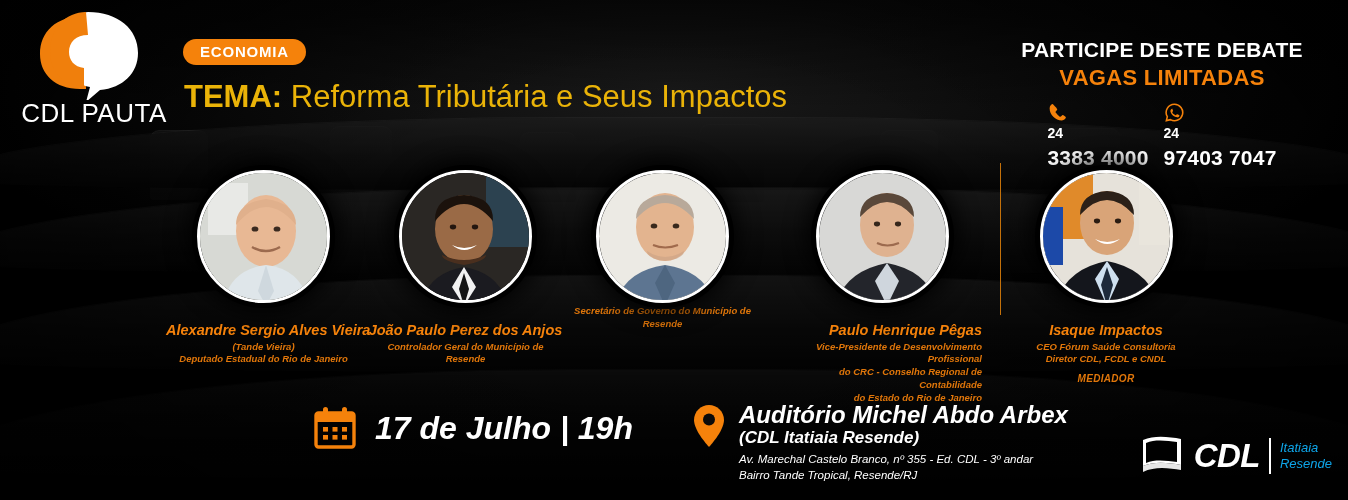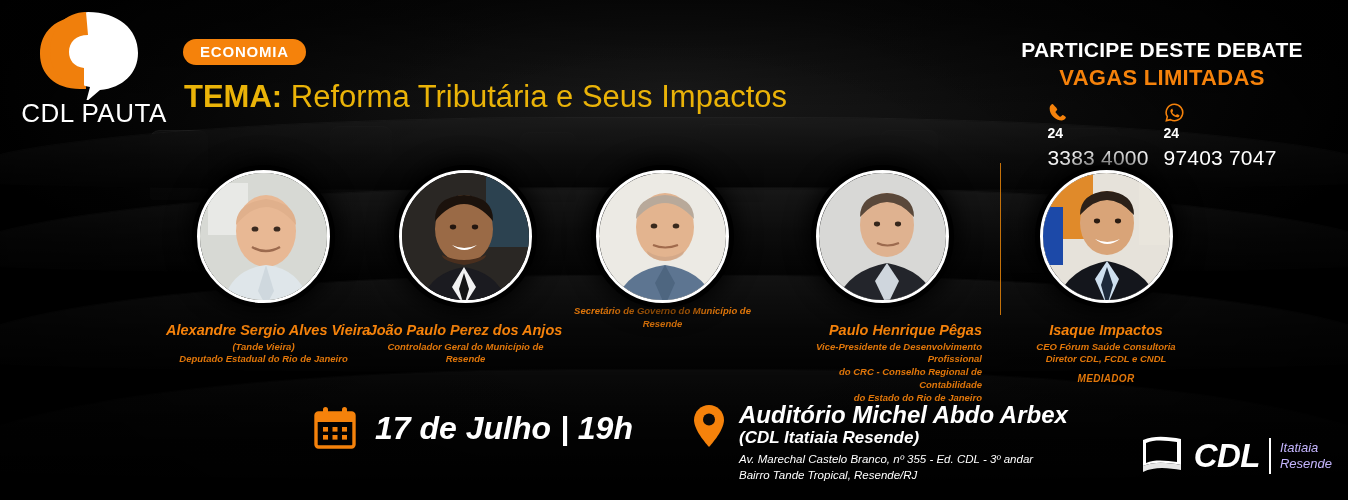--- a/index.html
+++ b/index.html
@@ -78,21 +78,21 @@
   .contact { position:absolute; right:16px; top:38px; width:340px; text-align:center; }
   .contact .l1 { color:#fff; font-size:21px; font-weight:700; letter-spacing:.2px; line-height:1.15; }
   .contact .l2 { color:#F5820B; font-size:22px; font-weight:700; letter-spacing:.3px; margin-top:3px; line-height:1.15; }
   .phones {
     margin-top:9px; display:flex; align-items:center; justify-content:center; gap:15px;
     color:#fff;
   }
   .phone-item { display:flex; align-items:baseline; gap:5px;flex-direction:column; }
   .phone-item .ic { position:relative; top:3px; width:21px; height:21px; flex:0 0 auto; }
   .phone-item .ddd { font-size:14px; font-weight:600; }
-  .phone-item .num { font-size:21px; font-weight:400; letter-spacing:.2px;text-align:right; }
+  .phone-item .num { font-size:21px; font-weight:700; letter-spacing:.2px;text-align:right; }
 
   
   .divider {
     position:absolute; left:1000px; top:163px;
     width:1px; height:152px; background:#C4710A;
   }
 
   
   .speakers { position:absolute; left:0; top:0; width:1348px; height:456px; }
   .speaker { position:absolute; text-align:center; }
@@ -126,21 +126,21 @@
   .pin-icon { width:32px; height:44px; flex:0 0 auto; margin-top:2px; }
   .venue-lines { color:#fff; }
   .v-title { font-size:24px; font-weight:700; font-style:italic; line-height:1.05; white-space:nowrap; }
   .v-sub { font-size:17px; font-weight:700; font-style:italic; line-height:1.15; margin-top:1px; }
   .v-addr { font-size:11.5px; font-style:italic; line-height:1.45; margin-top:3px; }
 
   .cdl-logo { position:absolute; right:16px; bottom:22px; display:flex; align-items:center; gap:9px; }
   .cdl-flag { width:46px; height:44px; flex:0 0 auto; }
   .cdl-word { color:#fff; font-size:33px; font-weight:700; font-style:italic; letter-spacing:-.5px; }
   .cdl-bar { width:2px; height:36px; background:#fff; }
-  .cdl-sub { color:#c4b5fd; font-size:13px; font-style:italic; line-height:1.25; font-weight:400; }
+  .cdl-sub { color:#0ea5e9; font-size:13px; font-style:italic; line-height:1.25; font-weight:400; }
 </style>
 </head>
 <body>
 
 <div id="banner">
 
   <div class="bg-layer bg-base">
     <div class="seat-back" style="left:150px;top:130px;width:58px;height:70px;"></div>
     <div class="seat-back" style="left:330px;top:126px;width:62px;height:76px;"></div>
     <div class="seat-back" style="left:520px;top:132px;width:56px;height:70px;"></div>

